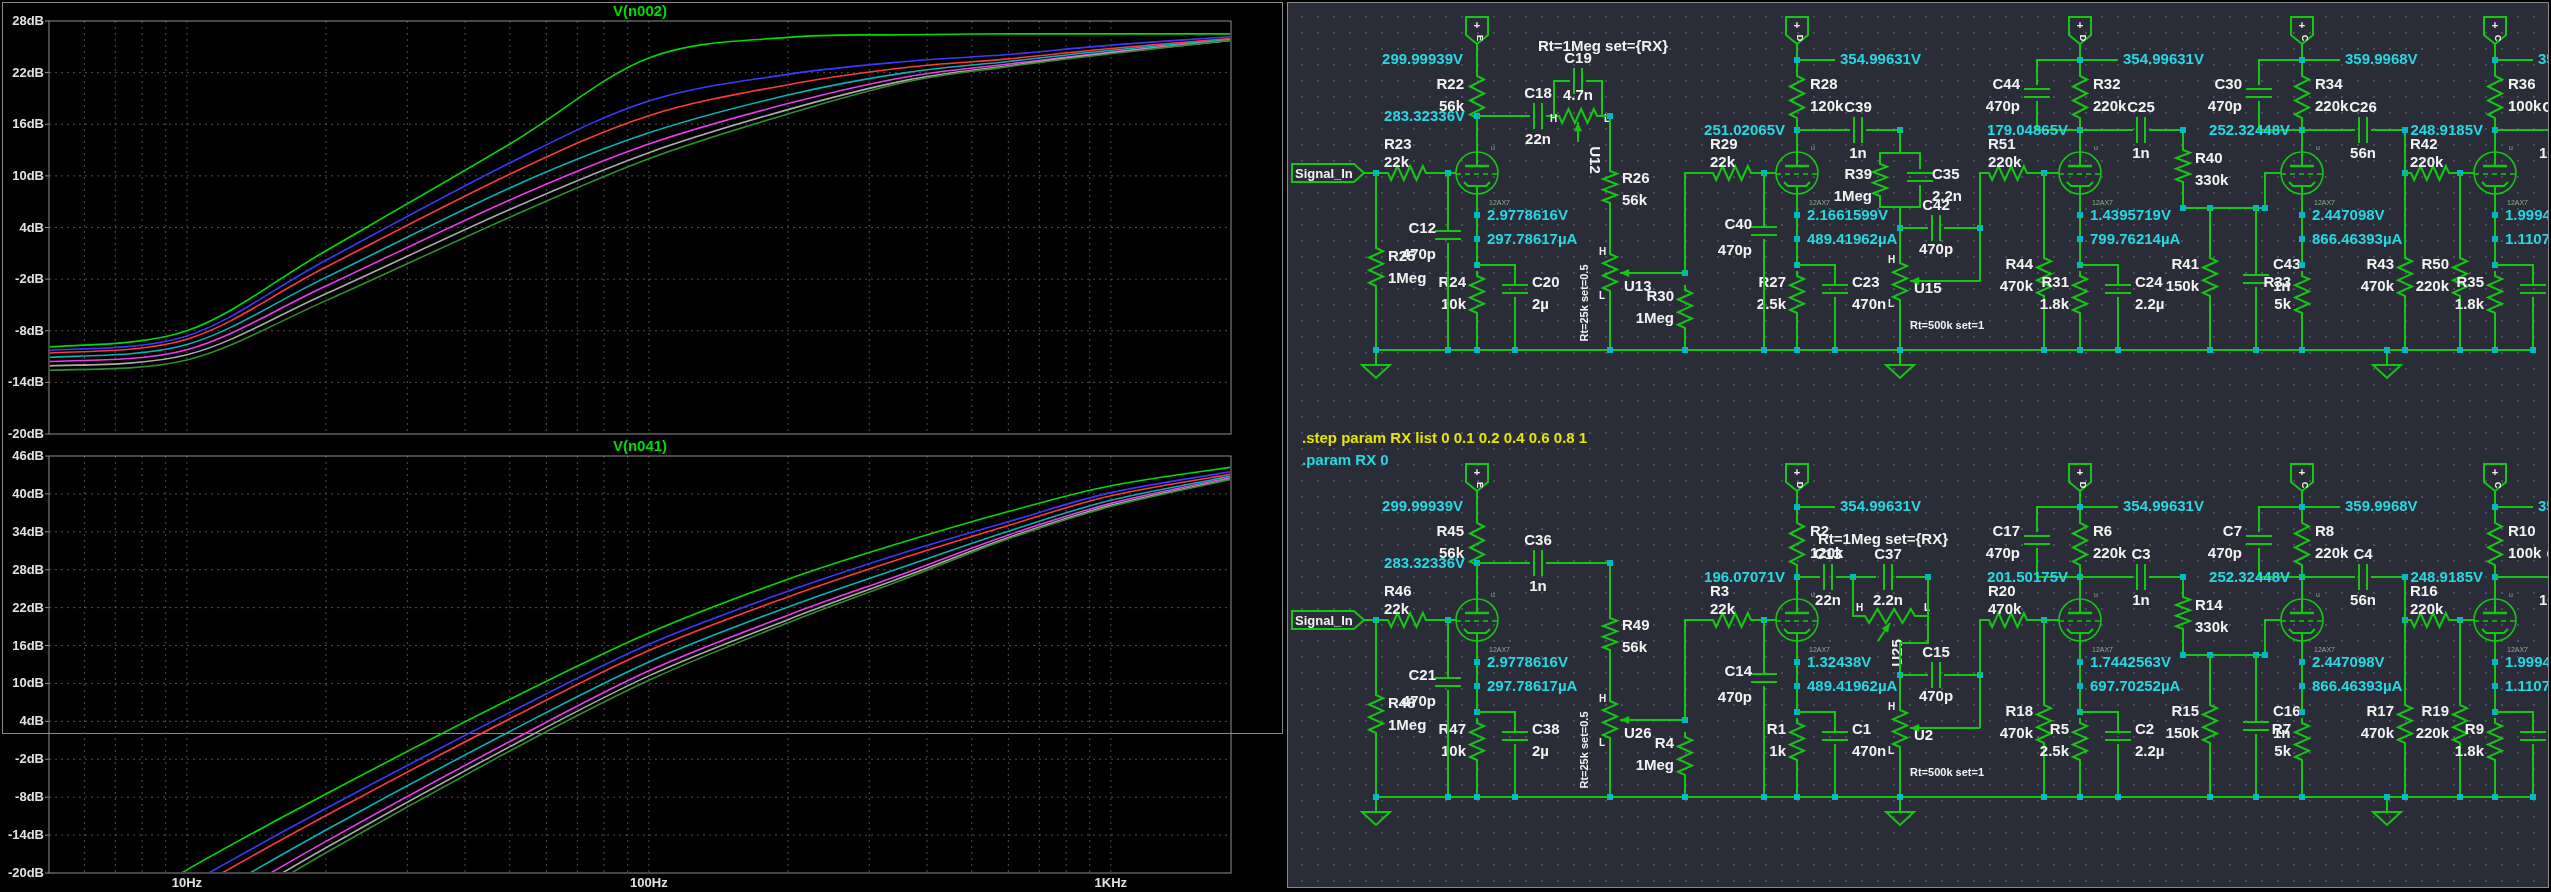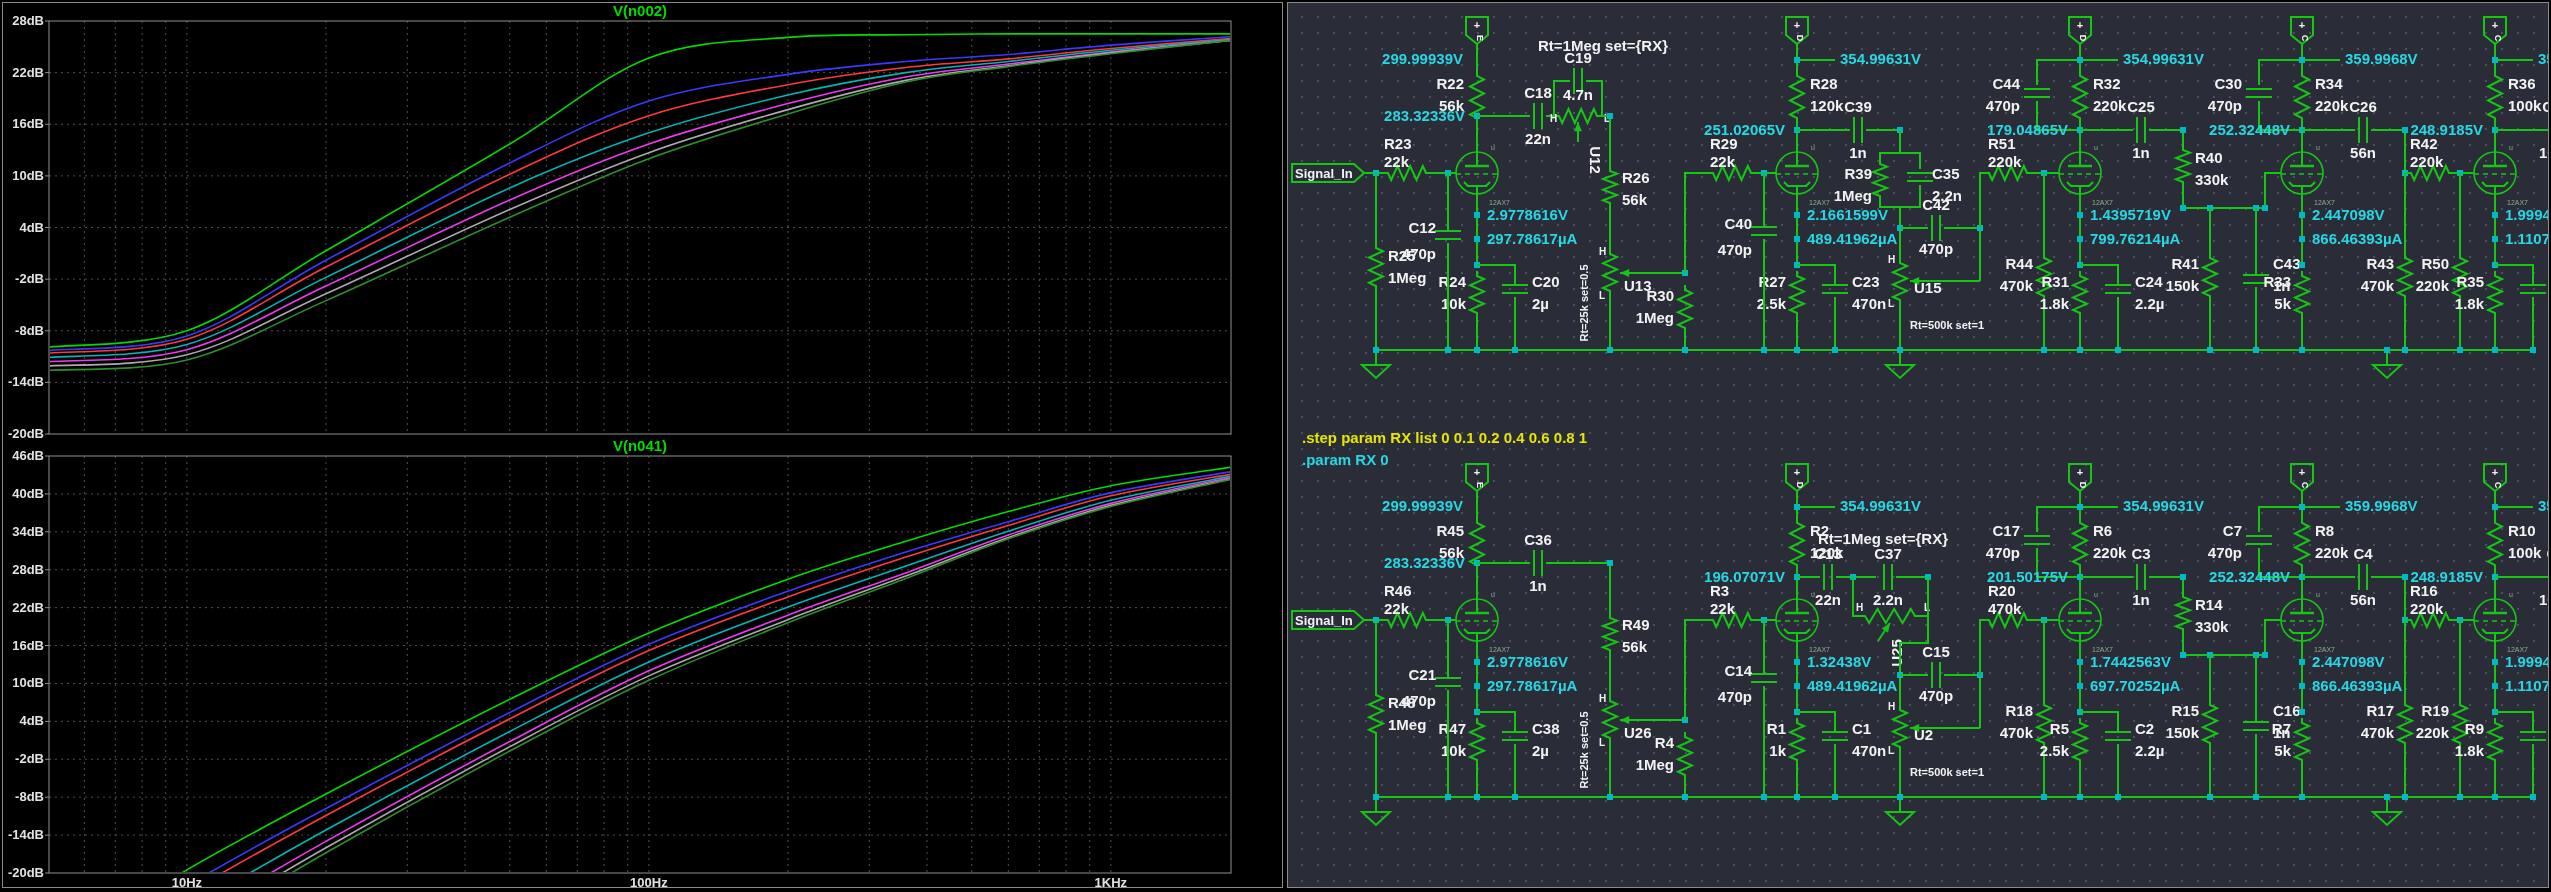--- a/index.html
+++ b/index.html
@@ -1,18 +1,18 @@
 <!DOCTYPE html>
 <html><head>
 <meta charset="utf-8">
 <style>
   html,body{margin:0;padding:0;background:#000;}
   #screen{position:relative;width:2551px;height:892px;background:#000;overflow:hidden;
           font-family:"Liberation Sans",sans-serif;}
-  #plot-panel{position:absolute;left:2px;top:2px;width:1281px;height:886px;background:#000;
+  #plot-panel{position:absolute;left:2px;top:2px;width:1281px;height:732px;background:#000;
               border:1px solid #8a8a8a;box-sizing:border-box;}
   #schem-panel{position:absolute;left:1287px;top:2px;width:1262px;height:886px;
                background-color:#2a2d38;
                background-image:radial-gradient(#4b5060 1.1px, transparent 1.2px);
                background-size:16px 16px;background-position:6px 6px;
                border:1px solid #8a8a8a;box-sizing:border-box;}
   svg{display:block;}
   text{font-family:"Liberation Sans",sans-serif;}
   .axis-lbl{fill:#e2e2e2;font-size:13px;font-weight:bold;}
   .pane-title{fill:#00dc00;font-size:15px;font-weight:bold;}

